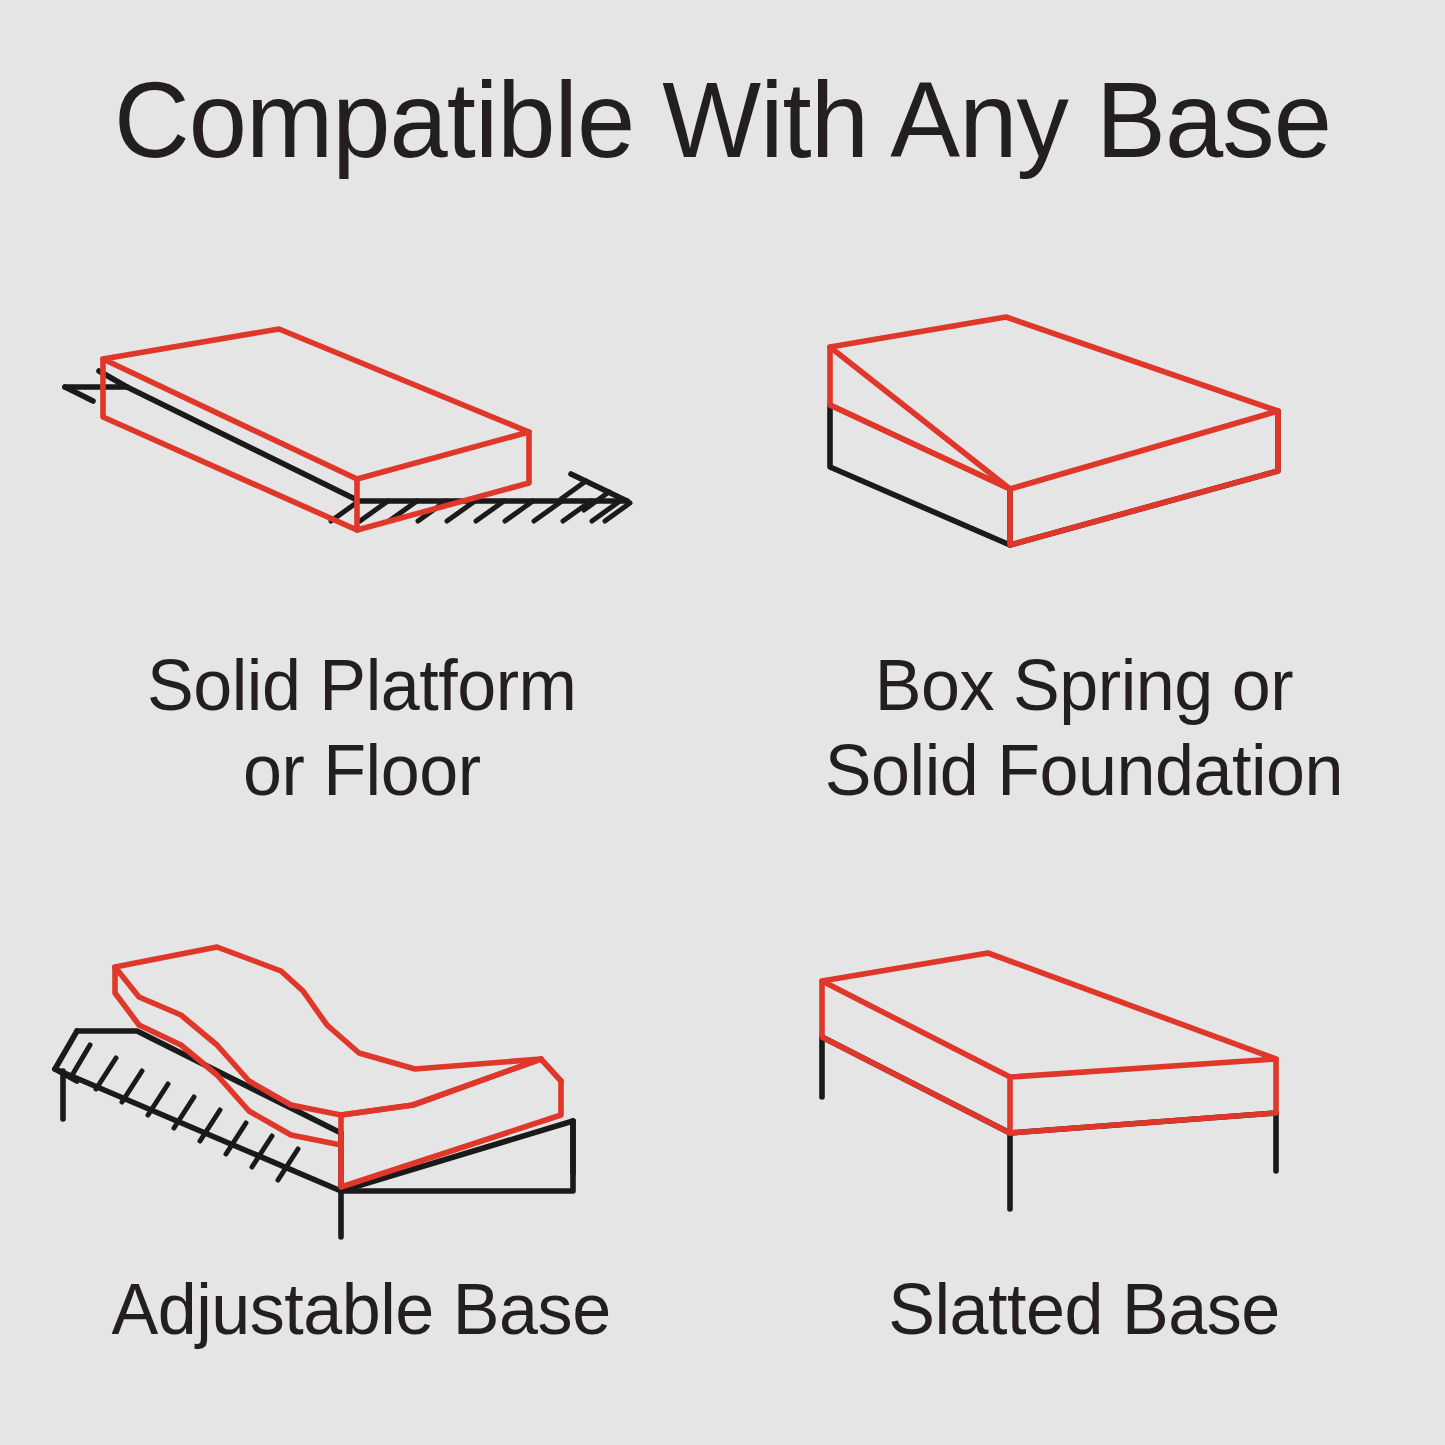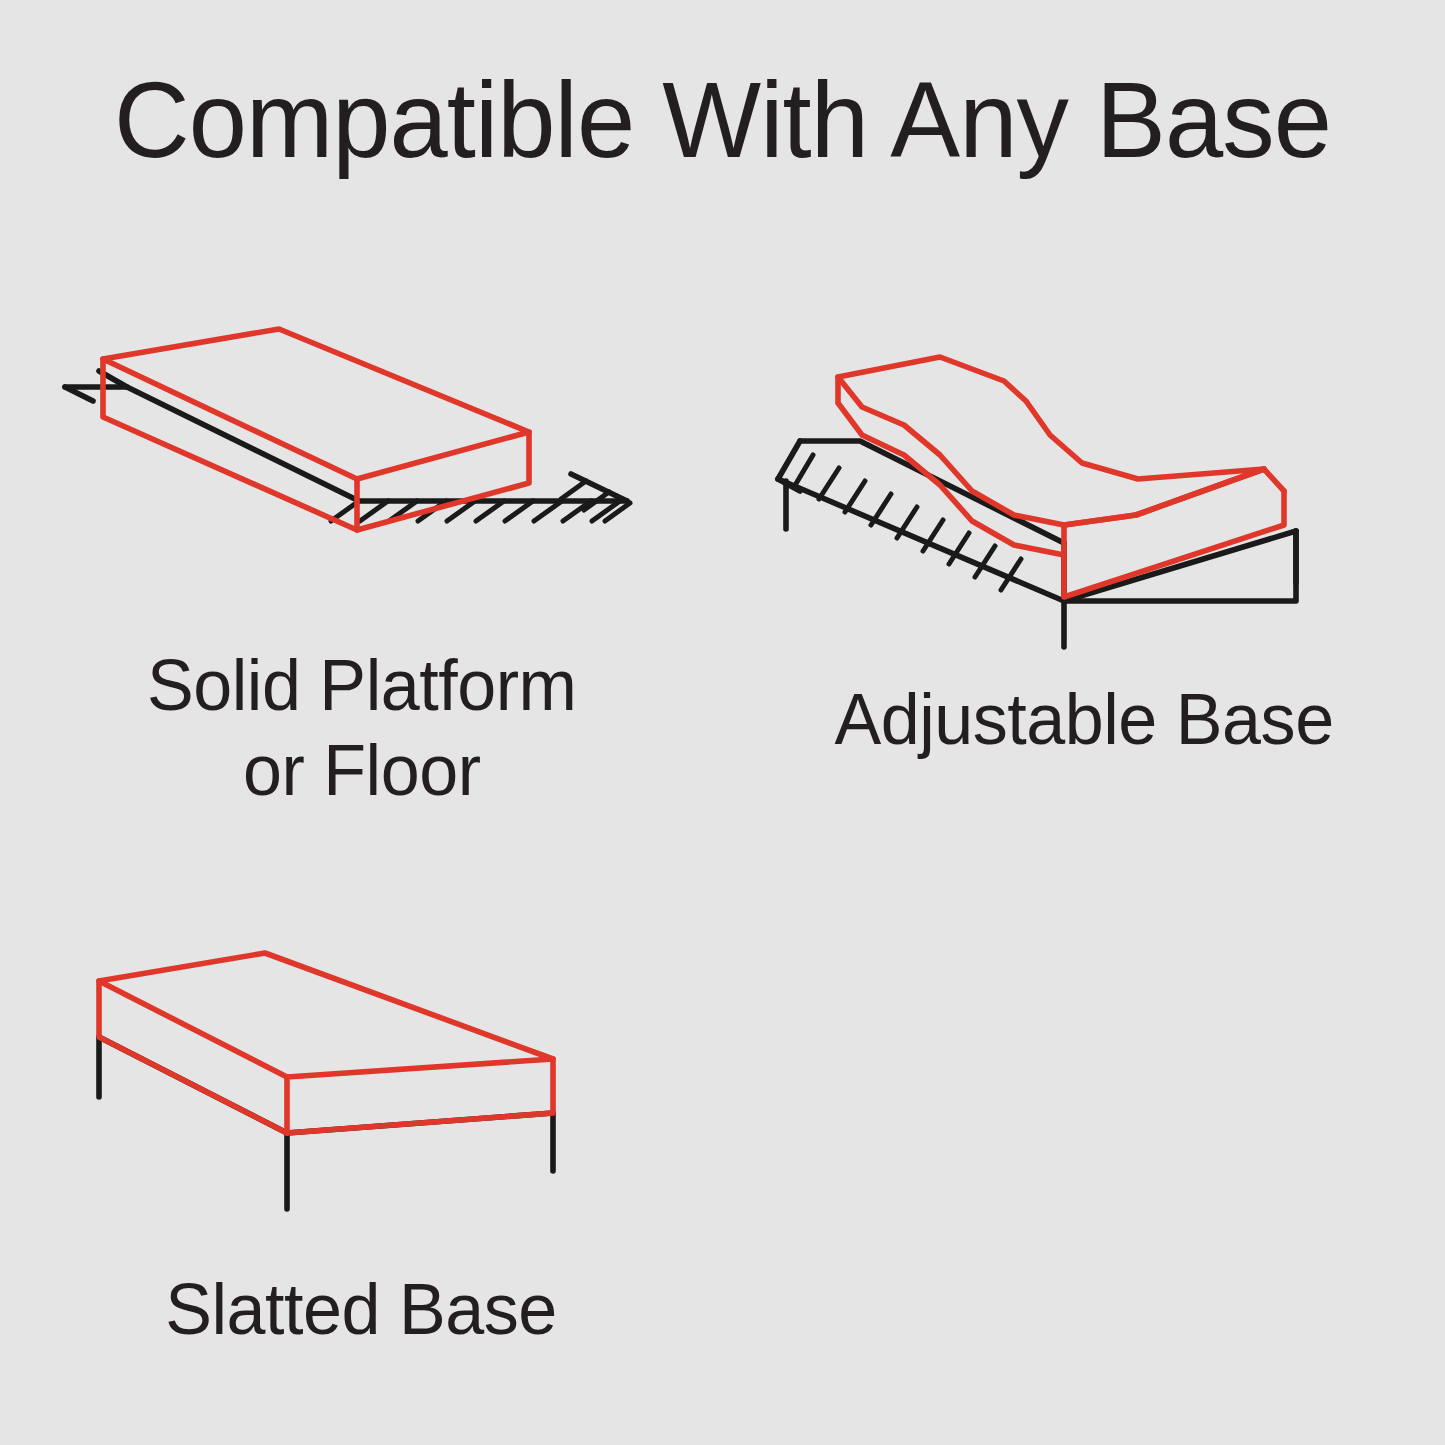--- a/index.html
+++ b/index.html
@@ -116,20 +116,38 @@
         <g>
           <path class="red" d="M 62 82 L 238 52 L 488 155 L 316 202 Z"></path>
           <path class="red" d="M 62 82 L 62 140 L 316 253 L 316 202"></path>
           <path class="red" d="M 488 155 L 488 206 L 316 253"></path>
         </g>
       </svg>
       <div class="caption">Solid Platform
 or Floor</div>
     </div>
 
+    <div class="cell">
+      <svg class="art" viewBox="0 0 640 360">
+
+        <g>
+          <path class="blk" d="M 66 128 L 66 190 L 246 268 L 514 194 L 514 134"></path>
+          <path class="blk" d="M 246 268 L 246 212"></path>
+        </g>
+
+        <g>
+          <path class="red" d="M 66 70 L 242 40 L 514 134 L 246 212 Z"></path>
+          <path class="red" d="M 66 70 L 66 128 L 246 212"></path>
+          <path class="red" d="M 514 134 L 514 194 L 246 268 L 246 212"></path>
+          <path class="red" d="M 66 128 L 246 212"></path>
+        </g>
+      </svg>
+      <div class="caption">Box Spring or
+Solid Foundation</div>
+    </div>
 
     <div class="cell cell-row2">
       <svg class="art" viewBox="0 0 640 330">
 
         <g>
 
           <path class="blk" d="M 36 112 L 96 112 L 300 214"></path>
           <path class="blk" d="M 36 112 L 14 150"></path>
           <path class="blk" d="M 14 150 L 36 162"></path>
 

